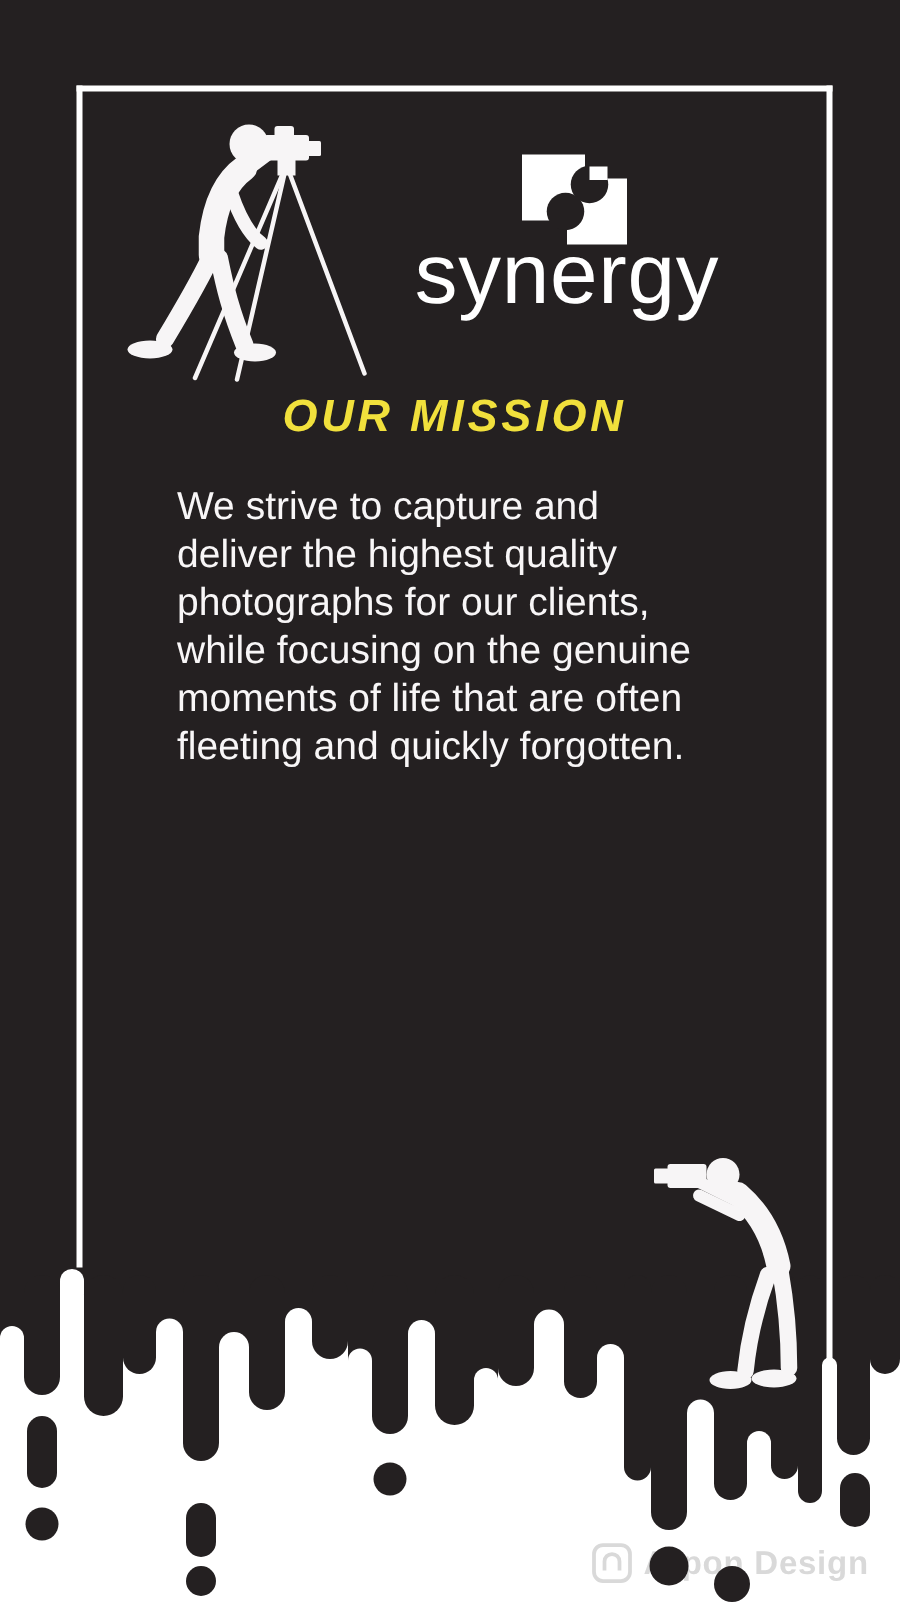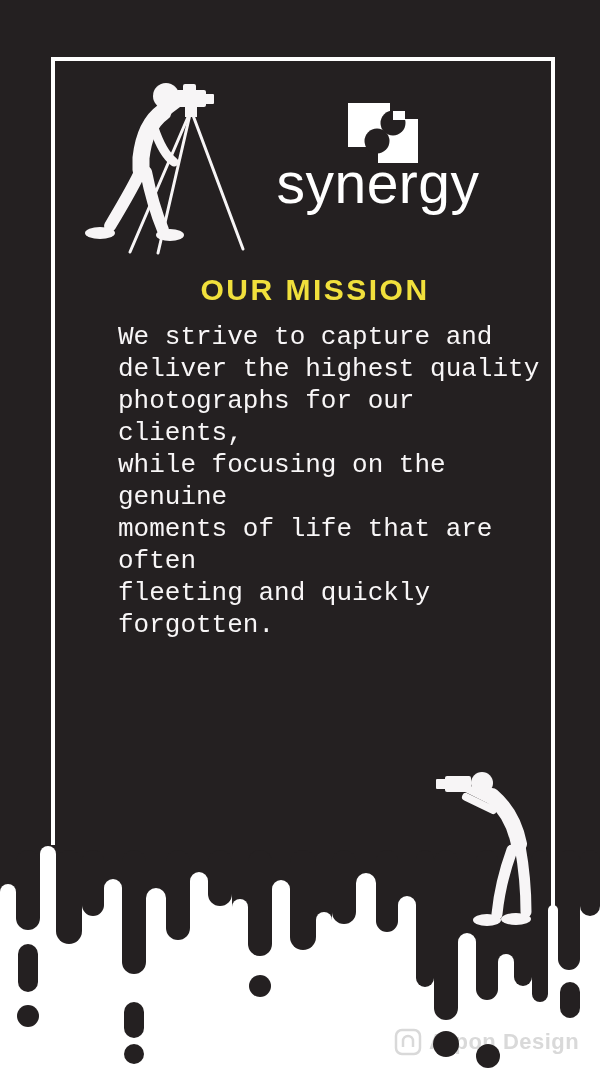--- a/index.html
+++ b/index.html
@@ -13,30 +13,30 @@
   svg.art{position:absolute;left:0;top:0;}
   .brand-wordmark{
     position:absolute;left:256px;top:153px;width:244px;
     text-align:center;
     color:#ffffff;
     font-family:"Liberation Sans",sans-serif;
     font-size:57px;font-weight:500;letter-spacing:0.5px;
     line-height:60px;
   }
   .mission-title{
-    position:absolute;left:55px;top:261px;width:496px;margin:12px;
+    position:absolute;left:55px;top:261px;width:496px;margin:0;
     text-align:center;
     color:#f1e03c;
     font-family:"Liberation Sans",sans-serif;
-    font-size:30px;font-weight:bold;letter-spacing:2.5px;
+    font-size:30px;font-weight:bold;letter-spacing:2.5px;font-style:italic;
   }
   .mission-paragraph{
     position:absolute;left:118px;width:430px;margin:0;
     color:#f8f6f7;
-    font-family:Liberation Mono, monospace;
+    font-family:Liberation Sans, sans-serif;
     font-size:26px;line-height:32px;
     white-space:pre-line;
   }
   .p1{top:321px;}
   .p2{top:547px;}
   .watermark{
     position:absolute;left:394px;top:1028px;
     display:flex;align-items:center;gap:7px;
     color:#d9d9d9;
     font-family:"Liberation Sans",sans-serif;

